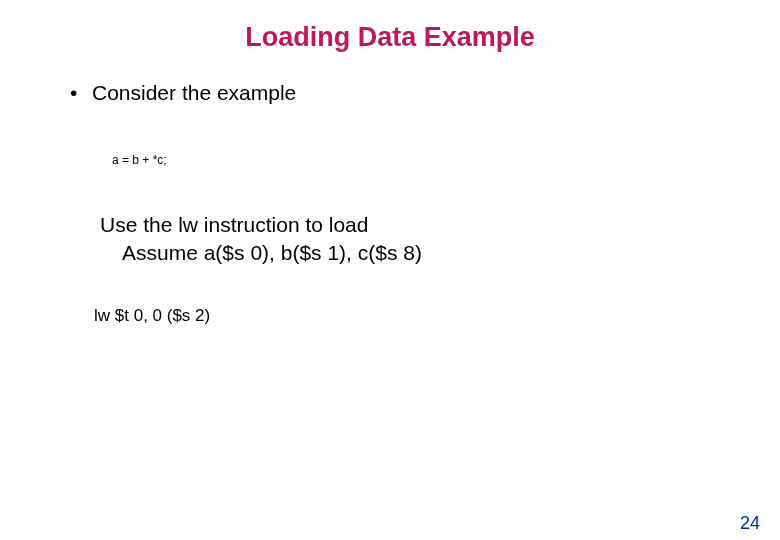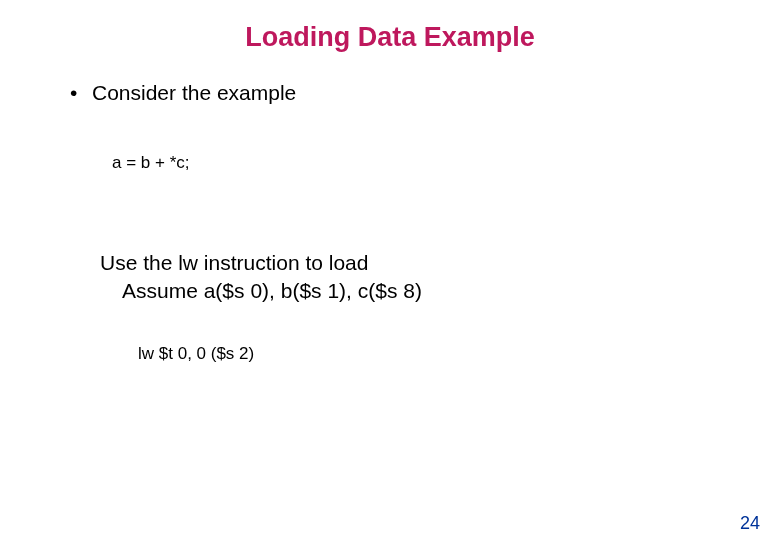--- a/index.html
+++ b/index.html
@@ -33,34 +33,34 @@
     width: 22px;
     text-align: left;
     line-height: 24px;
   }
   .bullet-text {
     line-height: 24px;
   }
   .code-line {
     margin-top: 48px;
     margin-left: 42px;
-    font-size: 17px;
+    font-size: 12px;
   }
   .explain {
-    margin-top: 76px;
+    margin-top: 44px;
     margin-left: 30px;
     font-size: 21px;
     line-height: 1.35;
   }
   .explain-indent {
     margin-left: 22px;
   }
   .asm-block {
     margin-top: 36px;
-    margin-left: 68px;
+    margin-left: 24px;
     font-size: 17px;
     line-height: 1.45;
   }
   .asm-row {
     display: flex;
   }
   .asm-col1 {
     width: 190px;
   }
   .asm-col2 {

